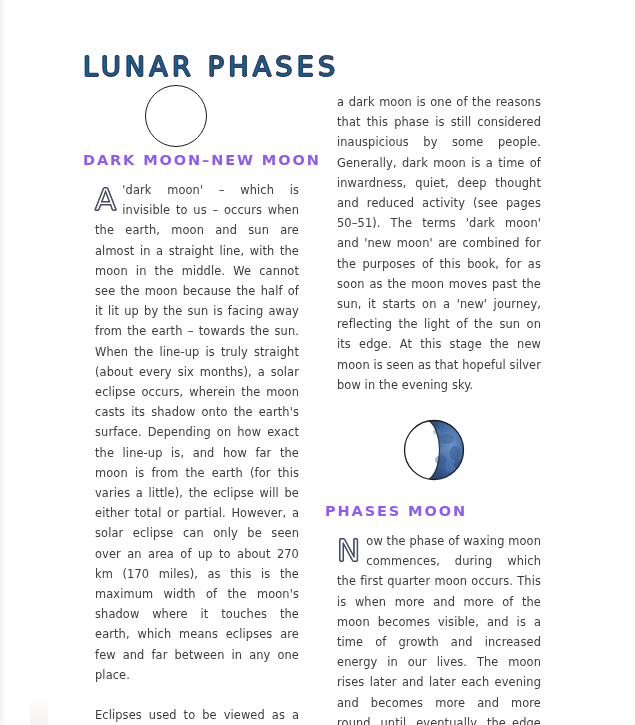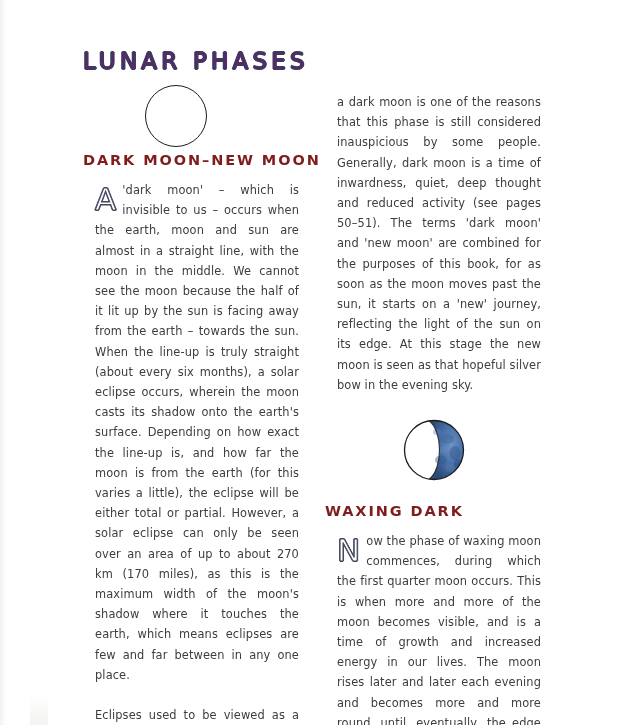--- a/index.html
+++ b/index.html
@@ -42,24 +42,24 @@
     width: 635px;
     height: 725px;
   }
 
   
   .page-title {
     position: absolute;
     left: 83px;
     top: 33px;
     font-family: "DejaVu Sans", sans-serif;
-    font-size: 23px;
+    font-size: 27px;
     font-weight: 400;
     letter-spacing: 4.2px;
-    color: #701a75;
+    color: #0369a1;
     -webkit-text-stroke: 1px #3a3e5c;
     text-shadow:
       -1px 0 #3a3e5c, 1px 0 #3a3e5c,
       0 -1px #3a3e5c, 0 1px #3a3e5c;
     white-space: nowrap;
   }
 
   
   .col {
     position: absolute;
@@ -91,21 +91,21 @@
     width: 62px;
     height: 62px;
   }
 
   
   .section-heading {
     font-family: "DejaVu Sans", sans-serif;
     font-size: 14.5px;
     font-weight: 700;
     letter-spacing: 1.9px;
-    color: #7f1d1d;
+    color: #8b5cf6;
     margin: 0 0 12px 0;
     white-space: nowrap;
   }
 
   
   .body-text {
     font-family: "DejaVu Sans", sans-serif;
     font-size: 11.4px;
     line-height: 20.2px;
     color: #3d3d41;
@@ -185,18 +185,18 @@
           <ellipse cx="55" cy="45" rx="4" ry="5" fill="#24406c" opacity="0.35"></ellipse>
           <ellipse cx="41" cy="31" rx="4.5" ry="3.5" fill="#6c92bf" opacity="0.30"></ellipse>
         </g>
 
         <circle cx="31" cy="31" r="29.5" fill="none" stroke="#1b1b1b" stroke-width="1.3"></circle>
 
         <path d="M26 1.8 C 40 12, 40 50, 26 60.2" fill="none" stroke="#1b1b1b" stroke-width="1.1" opacity="0.85"></path>
       </svg>
     </div>
 
-    <h2 class="section-heading">WAXING DARK</h2>
+    <h2 class="section-heading">PHASES MOON</h2>
 
     <p class="body-text"><span class="dropcap">N</span><span>ow the phase of waxing moon commences, during which the first quarter moon occurs. This is when more and more of the moon becomes visible, and is a time of growth and increased energy in our lives. The moon rises later and later each evening and becomes more and more round, until, eventually, the edge of the moon that is furthest from the sun is completely revealed, revealing full moon. It is important to note that the moon is seen to wax from right to left in the northern hemisphere, so that a crescent moon could be cupped</span></p>
   </div>
 
 </div>
 
 </body></html>

